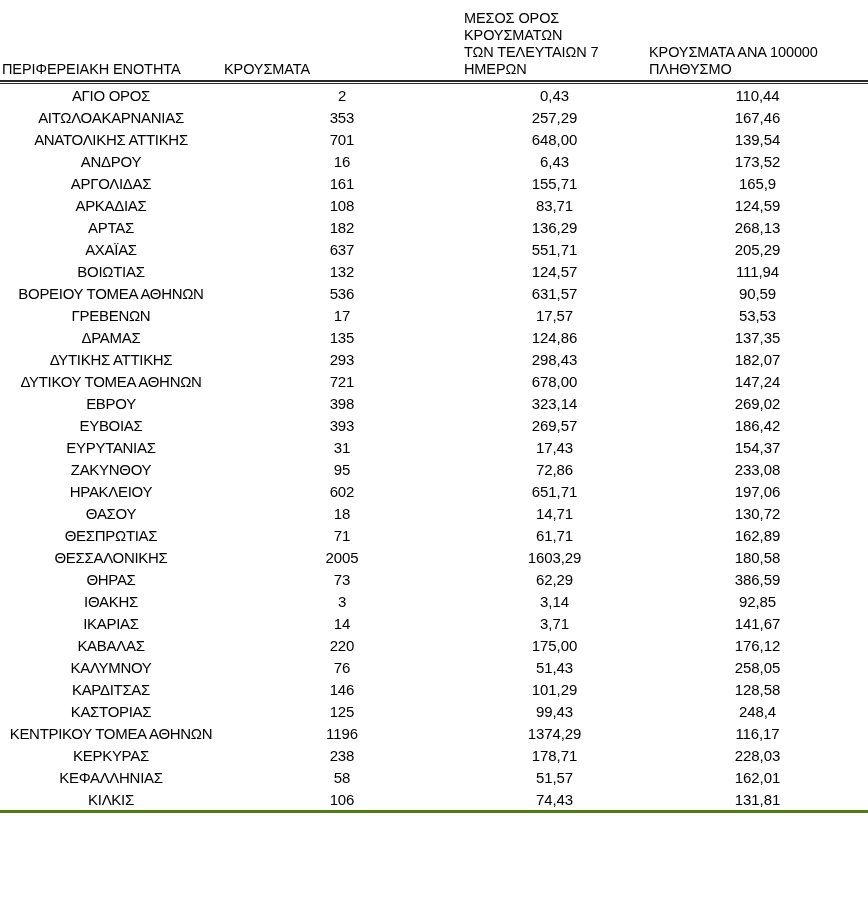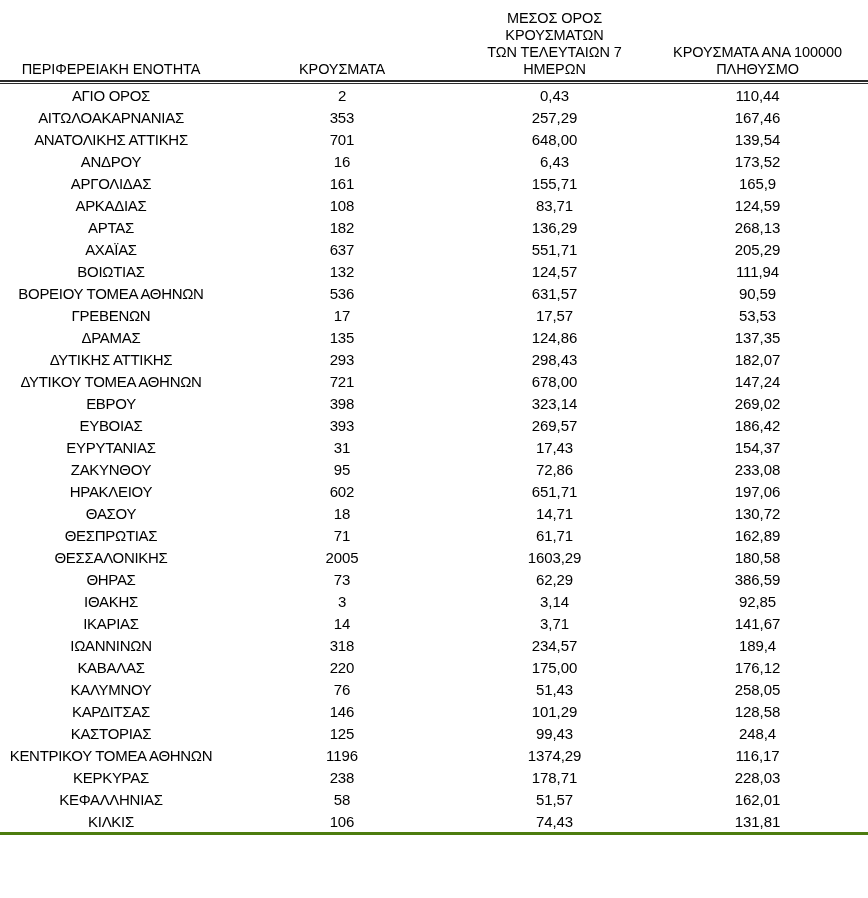--- a/index.html
+++ b/index.html
@@ -32,21 +32,21 @@
   
   col.c-name { width: 222px; }
   col.c-cases { width: 240px; }
   col.c-avg  { width: 185px; }
   col.c-rate { width: 221px; }
 
   thead th {
     font-weight: normal;
     font-size: 14.5px;
     line-height: 17px;
-    text-align: center;
+    text-align: left;
     vertical-align: bottom;
     padding: 0 2px 3px 2px;
     height: 45px;
     letter-spacing: -0.1px;
   }
 
   
   thead tr.header-row th {
     border-bottom: 3px double #2a2a2a;
     box-shadow: inset 0 -1px 0 #2a2a2a;
@@ -245,26 +245,20 @@
           <td>3,14</td>
           <td>92,85</td>
         </tr>
         <tr>
           <td class="name-cell">ΙΚΑΡΙΑΣ</td>
           <td>14</td>
           <td>3,71</td>
           <td>141,67</td>
         </tr>
         <tr>
-          <td class="name-cell">ΙΩΑΝΝΙΝΩΝ</td>
-          <td>318</td>
-          <td>234,57</td>
-          <td>189,4</td>
-        </tr>
-        <tr>
           <td class="name-cell">ΚΑΒΑΛΑΣ</td>
           <td>220</td>
           <td>175,00</td>
           <td>176,12</td>
         </tr>
         <tr>
           <td class="name-cell">ΚΑΛΥΜΝΟΥ</td>
           <td>76</td>
           <td>51,43</td>
           <td>258,05</td>

